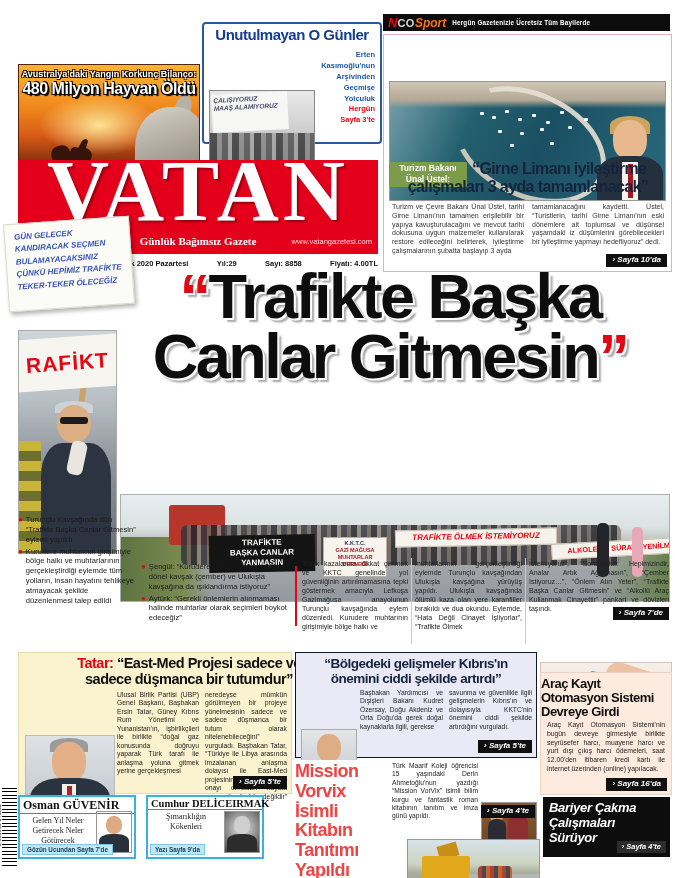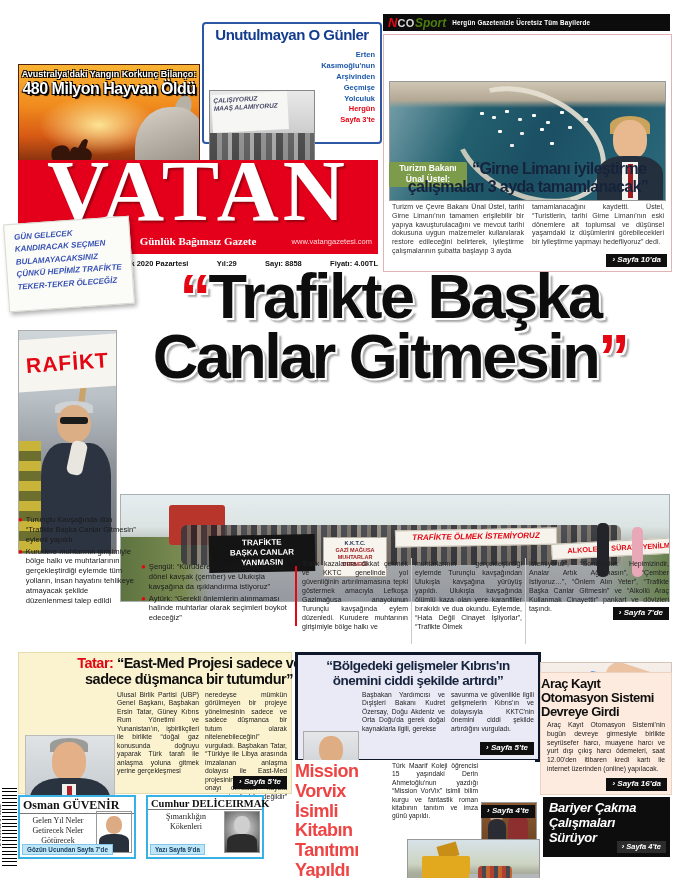--- a/index.html
+++ b/index.html
@@ -33,21 +33,21 @@
     color:#4a4a68;font-size:6.5px;font-style:italic;font-weight:bold;line-height:1.2;padding:2px;}
   .gunler-crowd{position:absolute;left:0;bottom:0;width:100%;height:44px;
     background:repeating-linear-gradient(90deg,#3c3c3c 0 7px,#8a8a8a 7px 12px,#555 12px 18px,#a5a5a5 18px 22px);opacity:.85;}
   .gunler-text{position:absolute;right:5px;top:26px;width:60px;text-align:right;color:#1a57a8;font-weight:bold;font-size:7.5px;line-height:1.45;}
   .gunler-text .hl{color:#e30613;}
 
   
   .sport-bar{left:383px;top:14px;width:287px;height:17px;background:#0c0c0c;display:flex;align-items:center;padding:0 5px;box-sizing:border-box;}
   .logo-n{color:#e30613;font-weight:900;font-style:italic;font-size:13px;}
   .logo-co{color:#d8d8d8;font-weight:900;font-size:11px;letter-spacing:.5px;}
-  .logo-sport{color:#4d7c0f;font-weight:900;font-style:italic;font-size:12px;margin-right:6px;}
+  .logo-sport{color:#f97316;font-weight:900;font-style:italic;font-size:12px;margin-right:6px;}
   .sport-tagline{color:#fff;font-weight:bold;font-size:6.3px;letter-spacing:.2px;}
   .girne-box{left:383px;top:34px;width:287px;height:236px;border:1px solid #e0b4b4;background:#fff;}
   .harbor{left:5px;top:4px;width:275px;height:118px;border:1px solid #999;
     background:linear-gradient(115deg,#7ba3ad 0%,#23606f 30%,#1b4f63 55%,#2a6a7c 100%);}
   .pier{position:absolute;left:60px;top:10px;width:150px;height:96px;border:5px solid #e8e2d4;border-radius:50%;
     border-left-color:transparent;border-bottom-color:#d8d2c2;transform:rotate(25deg);opacity:.9;}
   .boats{position:absolute;left:90px;top:30px;width:4px;height:3px;background:#fff;border-radius:1px;
     box-shadow:12px 4px 0 #f3f3f3,25px -2px 0 #fff,38px 6px 0 #eee,52px 2px 0 #fff,66px 9px 0 #f4f4f4,80px -1px 0 #fff,
     18px 18px 0 #fff,40px 20px 0 #eee,60px 16px 0 #fff,88px 14px 0 #f0f0f0,104px 6px 0 #fff,30px 32px 0 #eee,70px 30px 0 #fff;}
   .town{position:absolute;left:0;top:0;width:100%;height:26px;background:linear-gradient(180deg,#cfc6b4,#b3a894 70%,rgba(179,168,148,0));}
@@ -137,21 +137,21 @@
   .tt-hair{position:absolute;left:24px;top:2px;width:38px;height:14px;border-radius:50% 50% 0 0;background:#9b9b98;}
   .tt-suit{position:absolute;left:4px;bottom:0;width:80px;height:52px;border-radius:38% 38% 0 0;background:#2a3340;}
   .tt-shirt{position:absolute;left:36px;bottom:0;width:14px;height:46px;background:#f2f0ec;}
   .tt-tie{position:absolute;left:41px;bottom:4px;width:5px;height:40px;background:#b02028;}
   .tt-hand{position:absolute;left:8px;bottom:18px;width:22px;height:14px;border-radius:50%;background:#e3b088;}
   .tatar-body{position:absolute;left:98px;top:38px;width:170px;display:flex;gap:6px;font-size:6.8px;line-height:1.25;color:#222;}
   .tatar-body div{width:82px;text-align:justify;}
   .tatar-tag{right:4px;bottom:4px;}
 
   
-  .ozersay{left:295px;top:652px;width:240px;height:104px;background:#eae9f6;border:3px solid #0f172a;}
+  .ozersay{left:295px;top:652px;width:240px;height:104px;background:#eae9f6;border:1px solid #0f172a;}
   .oz-h{position:absolute;left:0;top:3px;width:100%;text-align:center;font-weight:900;font-size:13.5px;letter-spacing:-.5px;color:#16233c;line-height:1.12;}
   .oz-photo{left:5px;top:34px;width:54px;height:64px;background:linear-gradient(180deg,#e4e6e8,#bfc3c8);border:1px solid #aaa;}
   .oz-head{position:absolute;left:15px;top:4px;width:24px;height:28px;border-radius:46%;background:#dfad84;}
   .oz-suit{position:absolute;left:2px;bottom:0;width:50px;height:32px;border-radius:40% 40% 0 0;background:#20262e;}
   .oz-tie{position:absolute;left:24px;bottom:2px;width:4px;height:26px;background:#243c63;}
   .oz-body{position:absolute;left:64px;top:36px;width:172px;display:flex;gap:6px;font-size:6.7px;line-height:1.25;color:#222;}
   .oz-body div{width:83px;text-align:justify;}
   .oz-tag{right:4px;bottom:4px;}
 
   

